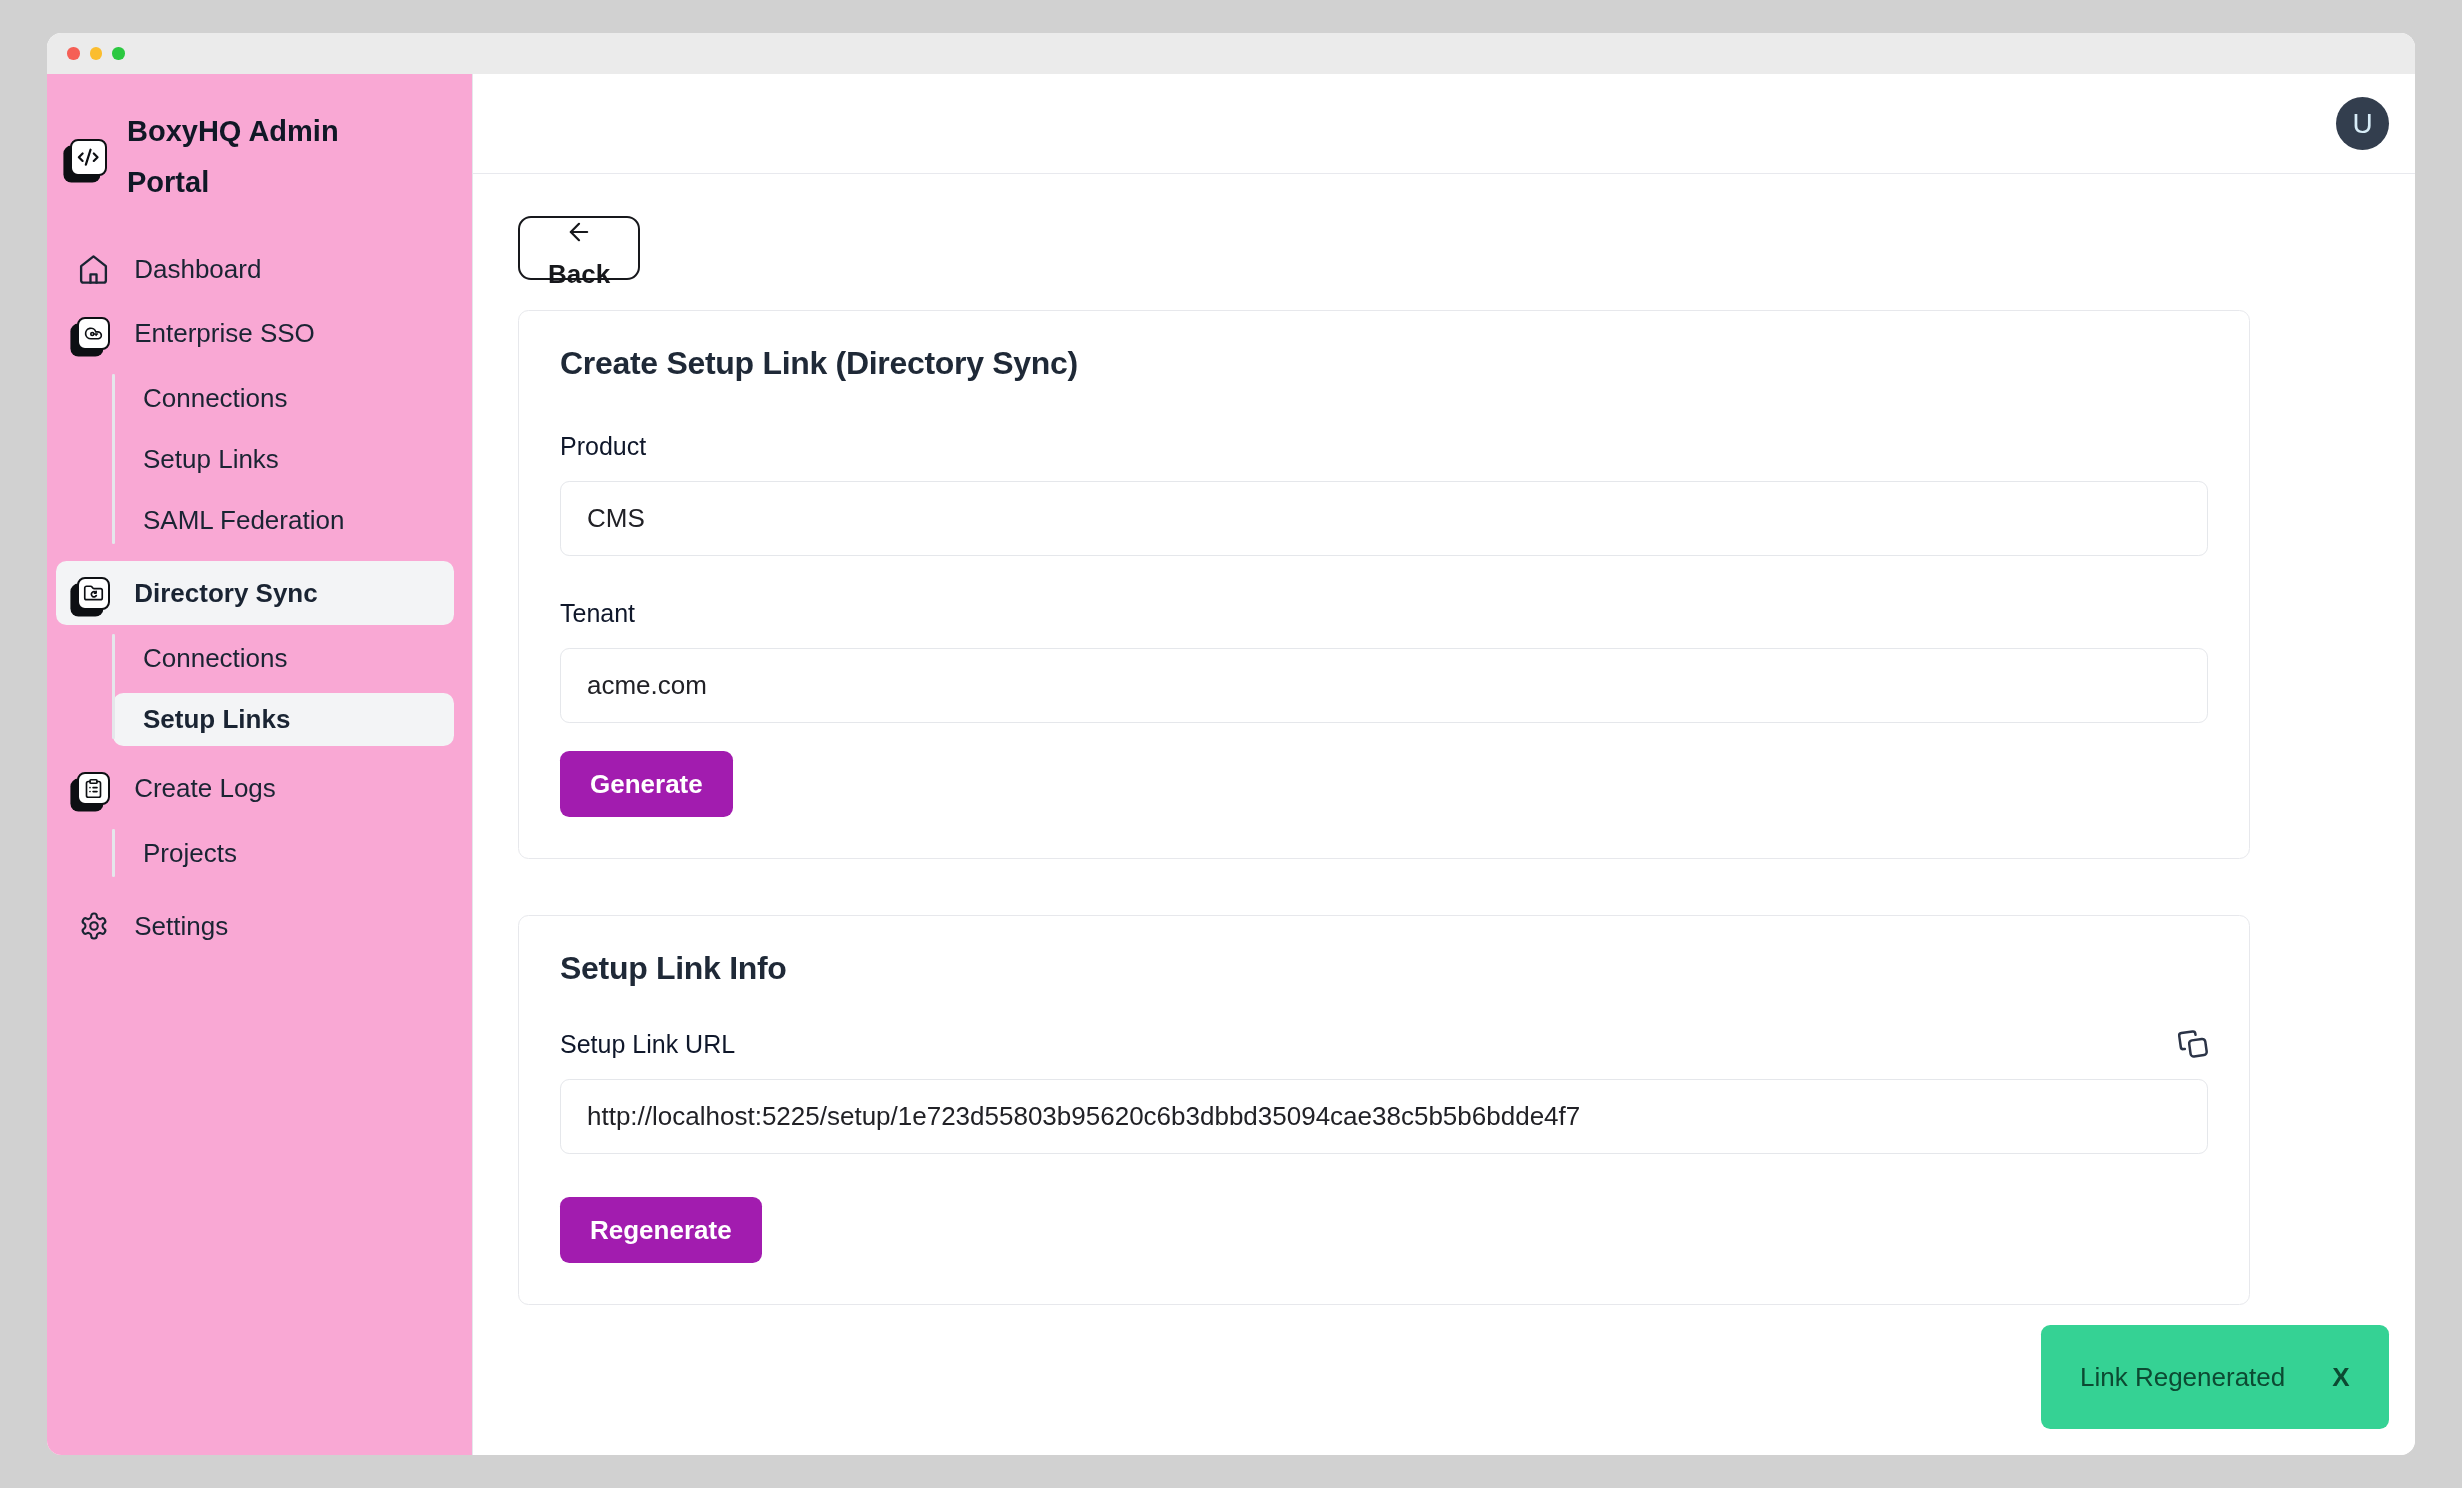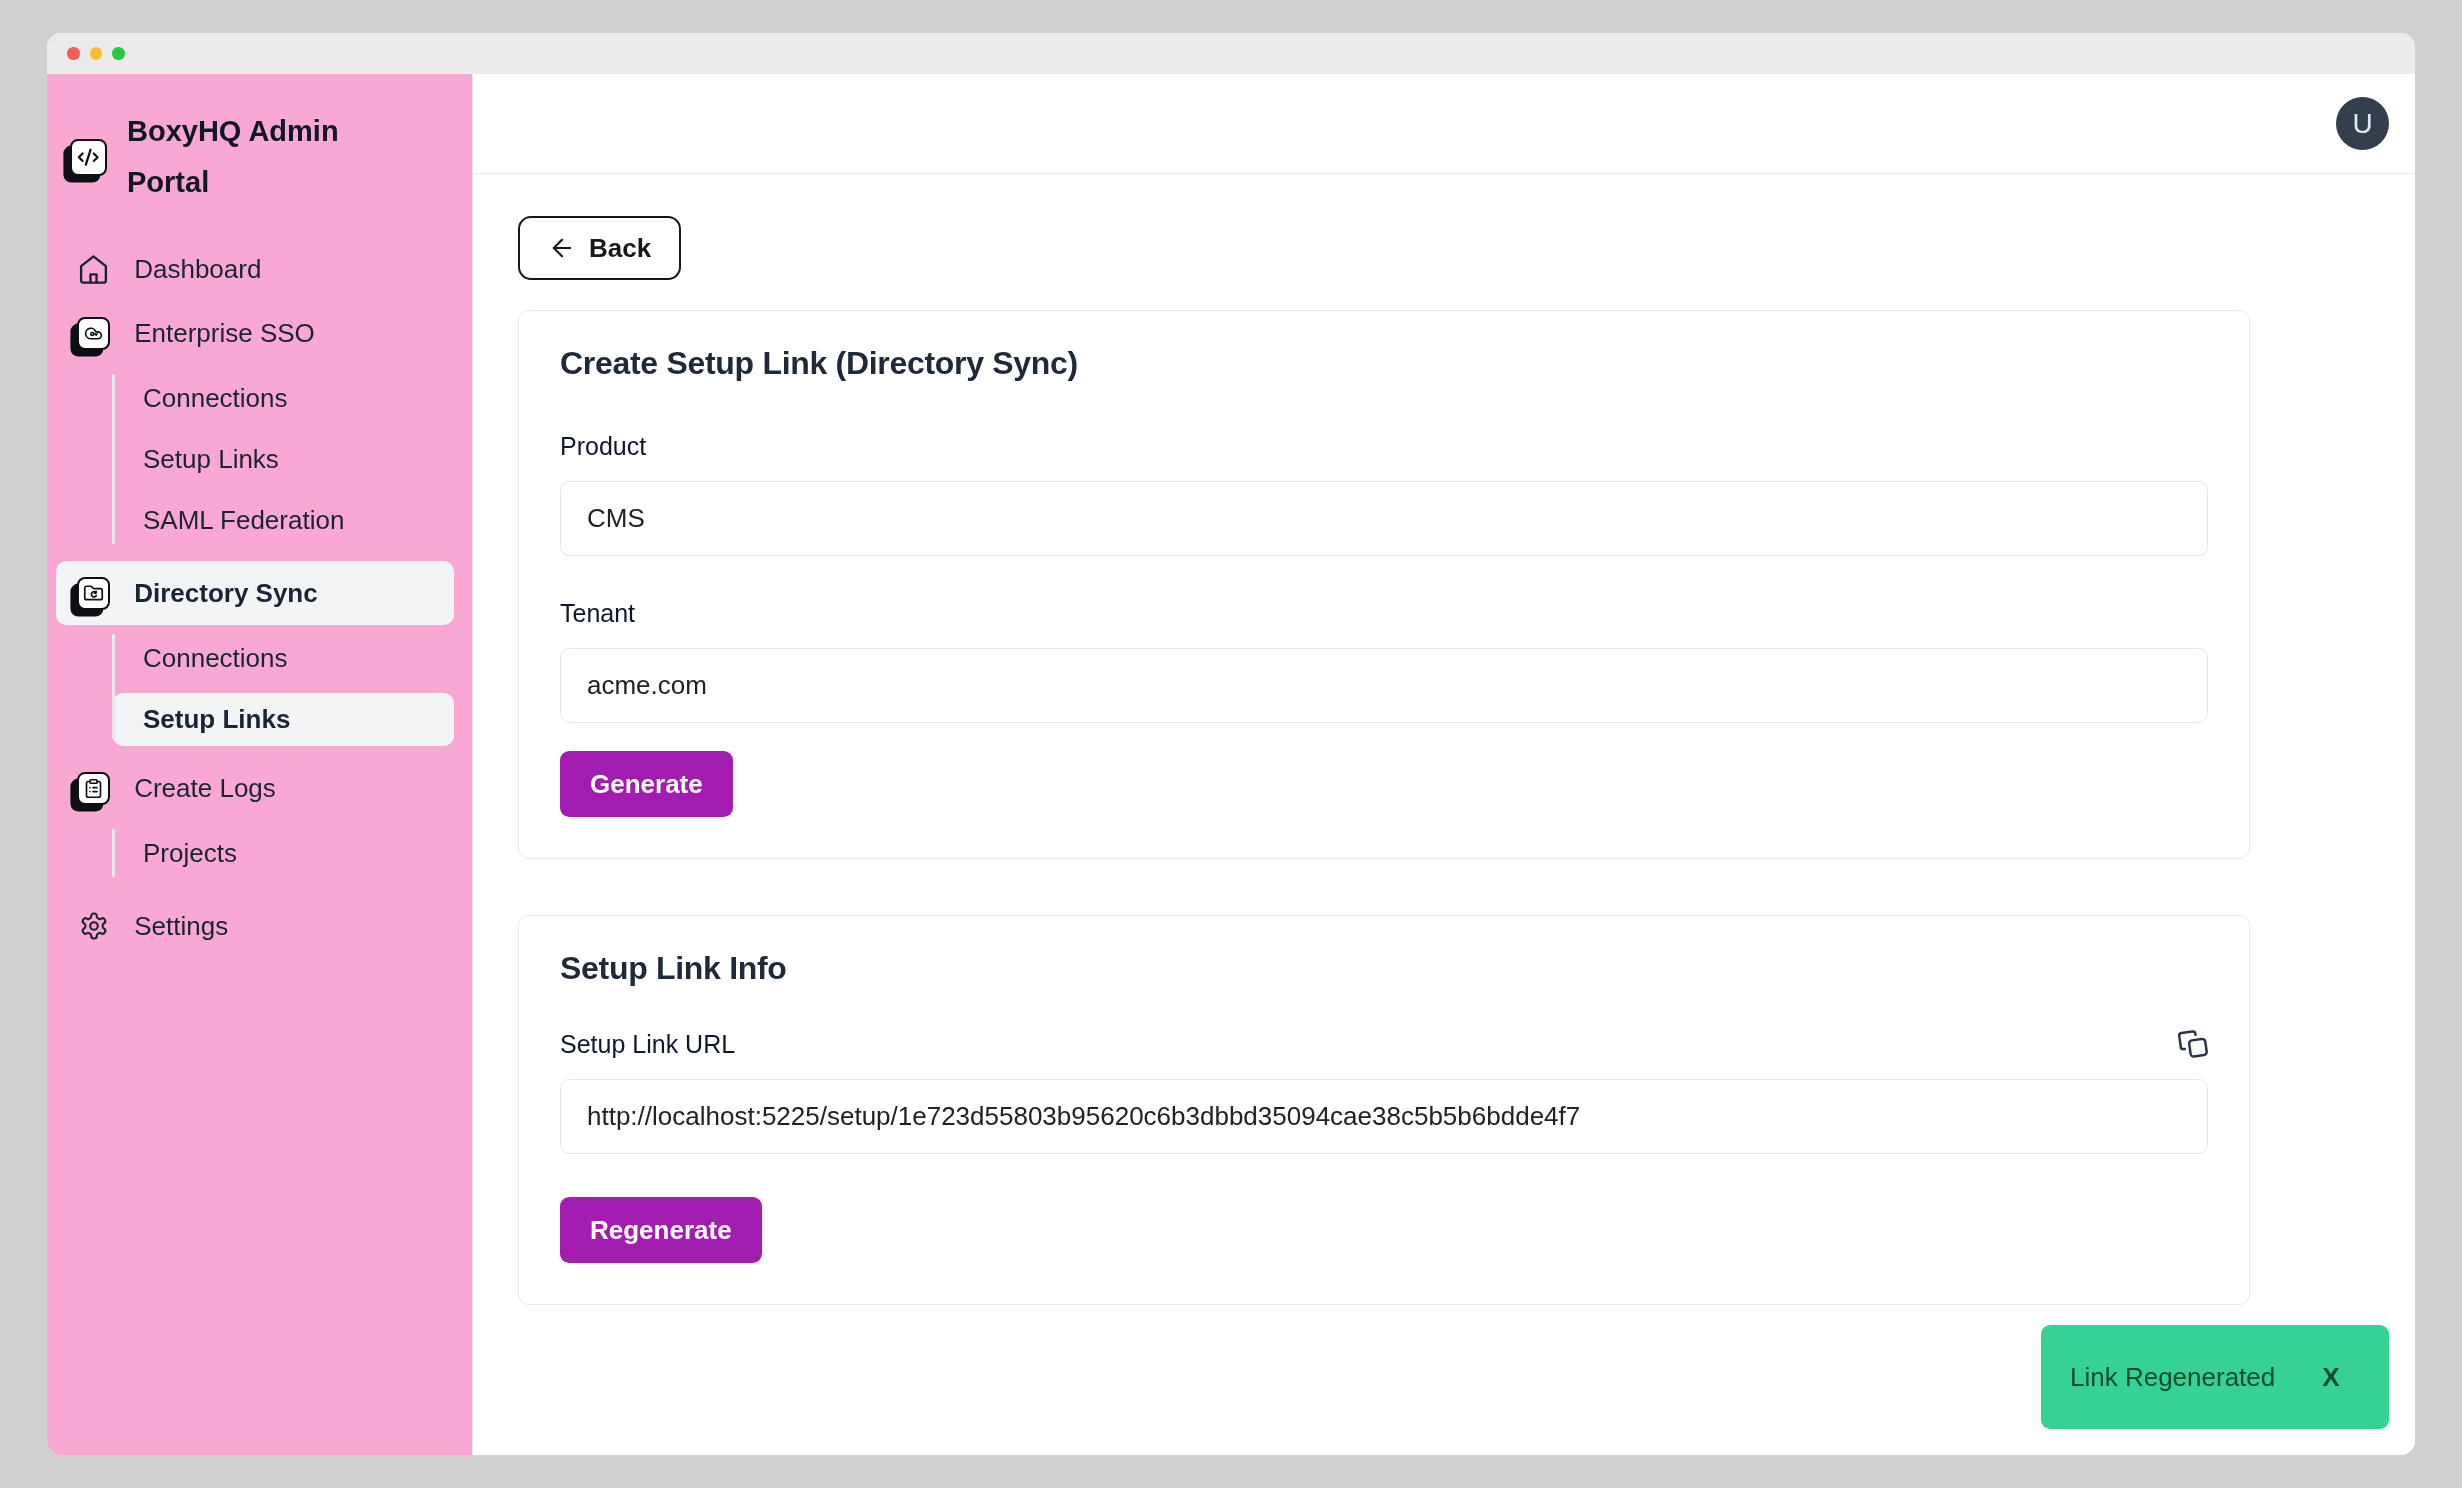--- a/index.html
+++ b/index.html
@@ -42,21 +42,21 @@
   .main { flex:1; display:flex; flex-direction:column; position:relative; background:#fff; }
   .main-header { height:100px; flex:none; border-bottom:1.3px solid #e8e9ee;
                  display:flex; align-items:center; justify-content:flex-end; padding-right:26px; }
   .avatar { width:53px; height:53px; border-radius:50%; background:#333e4e; color:#d8edf8;
             font-size:28px; display:flex; align-items:center; justify-content:center; cursor:pointer; }
 
   .content { padding:42px 58px 0 45px; }
 
   .back-btn { display:inline-flex; align-items:center; gap:13px; height:64px; padding:0 28px;
               background:#fff; border:2.6px solid #17181c; border-radius:13px;
-              font-size:26px; font-weight:700; color:#17181c; cursor:pointer; }
+              font-size:26px; font-weight:700; color:#17181c; cursor:pointer;flex-direction:column; }
 
   .card { width:1732px; background:#fff; border:1.3px solid #e7e8ec; border-radius:10.5px;
           padding:34px 41px 41px 41px; }
   .card.first { margin-top:30px; }
   .card.second { margin-top:56px; }
   .card-title { font-size:32px; font-weight:700; color:#1f2937; letter-spacing:-0.3px; }
   .card.first .card-title { margin-bottom:50px; }
   .card.second .card-title { margin-bottom:42px; }
 
   .field-label { font-size:25px; font-weight:500; color:#0f172a; margin-bottom:20px; }
@@ -70,21 +70,21 @@
   .btn-green { height:66px; padding:0 30px; background:#a21caf; color:#ffffff; border:none;
                border-radius:9.2px; font-size:26px; font-weight:700; cursor:pointer;
                font-family:"Liberation Sans", sans-serif; }
   .card.first .btn-green { margin-top:28px; }
   .card.second .btn-green { margin-top:43px; }
 
   .copy-btn { background:none; border:none; cursor:pointer; display:flex; align-items:center; }
 
   
   .toast { position:absolute; right:26px; bottom:26px; width:348px; height:104px; background:#35d294;
-           border-radius:9.2px; display:flex; align-items:center; padding-left:29px; gap:47px; }
+           border-radius:9.2px; display:flex; align-items:center; padding-left:39px; gap:47px; }
   .toast-msg { font-size:26px; color:#0c4a32; }
   .toast-close { font-size:26px; font-weight:600; color:#0c4a32; background:none; border:none; cursor:pointer;
                  font-family:"Liberation Sans", sans-serif; }
 
   svg { display:block; }
 </style>
 </head>
 <body>
 
 <div class="window">

